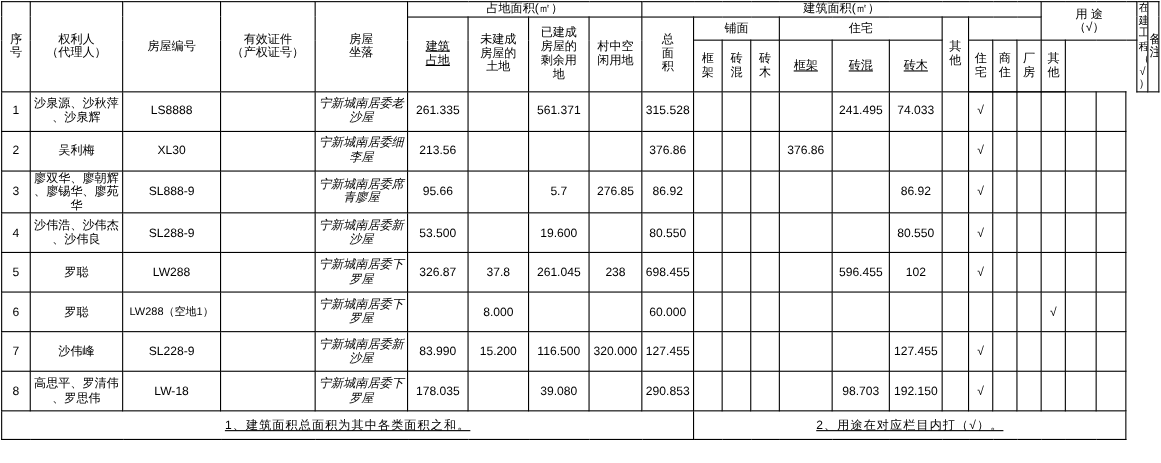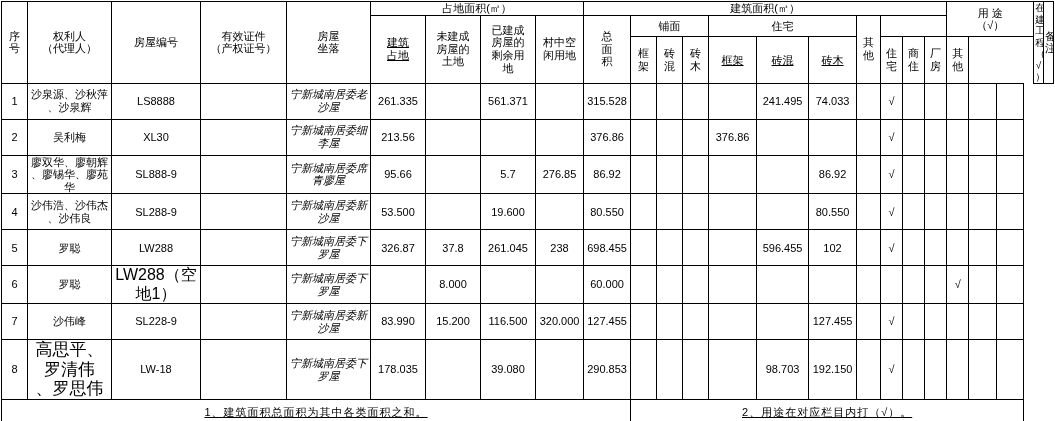--- a/index.html
+++ b/index.html
@@ -357,21 +357,21 @@
       <td class="chk"></td>
       <td class="chk"></td>
       <td class="chk"></td>
     </tr>
 
     <tr class="rowh">
       <td class="num">6</td>
       <td class="name">
             <div style="white-space:pre-line">罗聪</div>
           </td>
-      <td class="code" style="font-size:16px">LW288（空地1）</td>
+      <td class="code" style="font-size:10px">LW288（空地1）</td>
       <td class="code"></td>
       <td class="addr">宁新城南居委下罗屋</td>
       <td class="num"></td>
       <td class="num">8.000</td>
       <td class="num"></td>
       <td class="num"></td>
       <td class="num">60.000</td>
       <td class="num"></td>
       <td class="num"></td>
       <td class="num"></td>
@@ -411,21 +411,21 @@
       <td class="chk"></td>
       <td class="chk"></td>
       <td class="chk"></td>
       <td class="chk"></td>
       <td class="chk"></td>
     </tr>
 
     <tr class="rowh">
       <td class="num">8</td>
       <td class="name">
-            <div style="white-space:pre-line; font-size:17px;text-align:center;">高思平、罗清伟
+            <div style="white-space:pre-line; font-size:11px;text-align:center;">高思平、罗清伟
 、罗思伟</div>
           </td>
       <td class="code">LW-18</td>
       <td class="code"></td>
       <td class="addr">宁新城南居委下罗屋</td>
       <td class="num">178.035</td>
       <td class="num"></td>
       <td class="num">39.080</td>
       <td class="num"></td>
       <td class="num">290.853</td>

